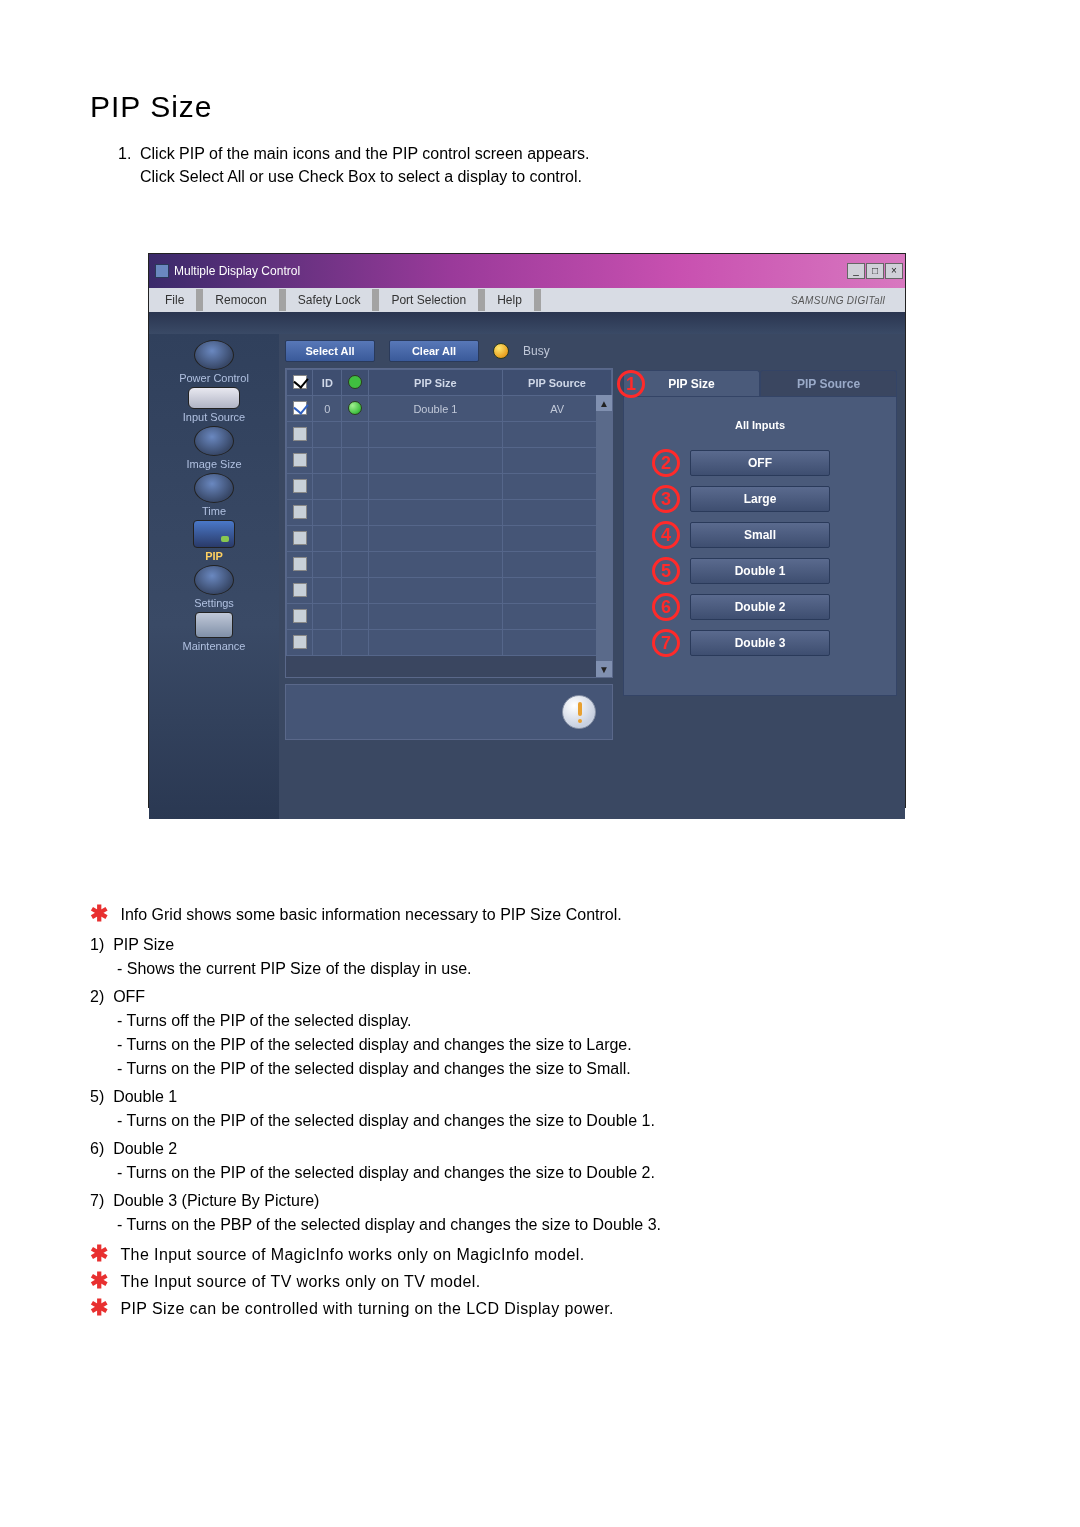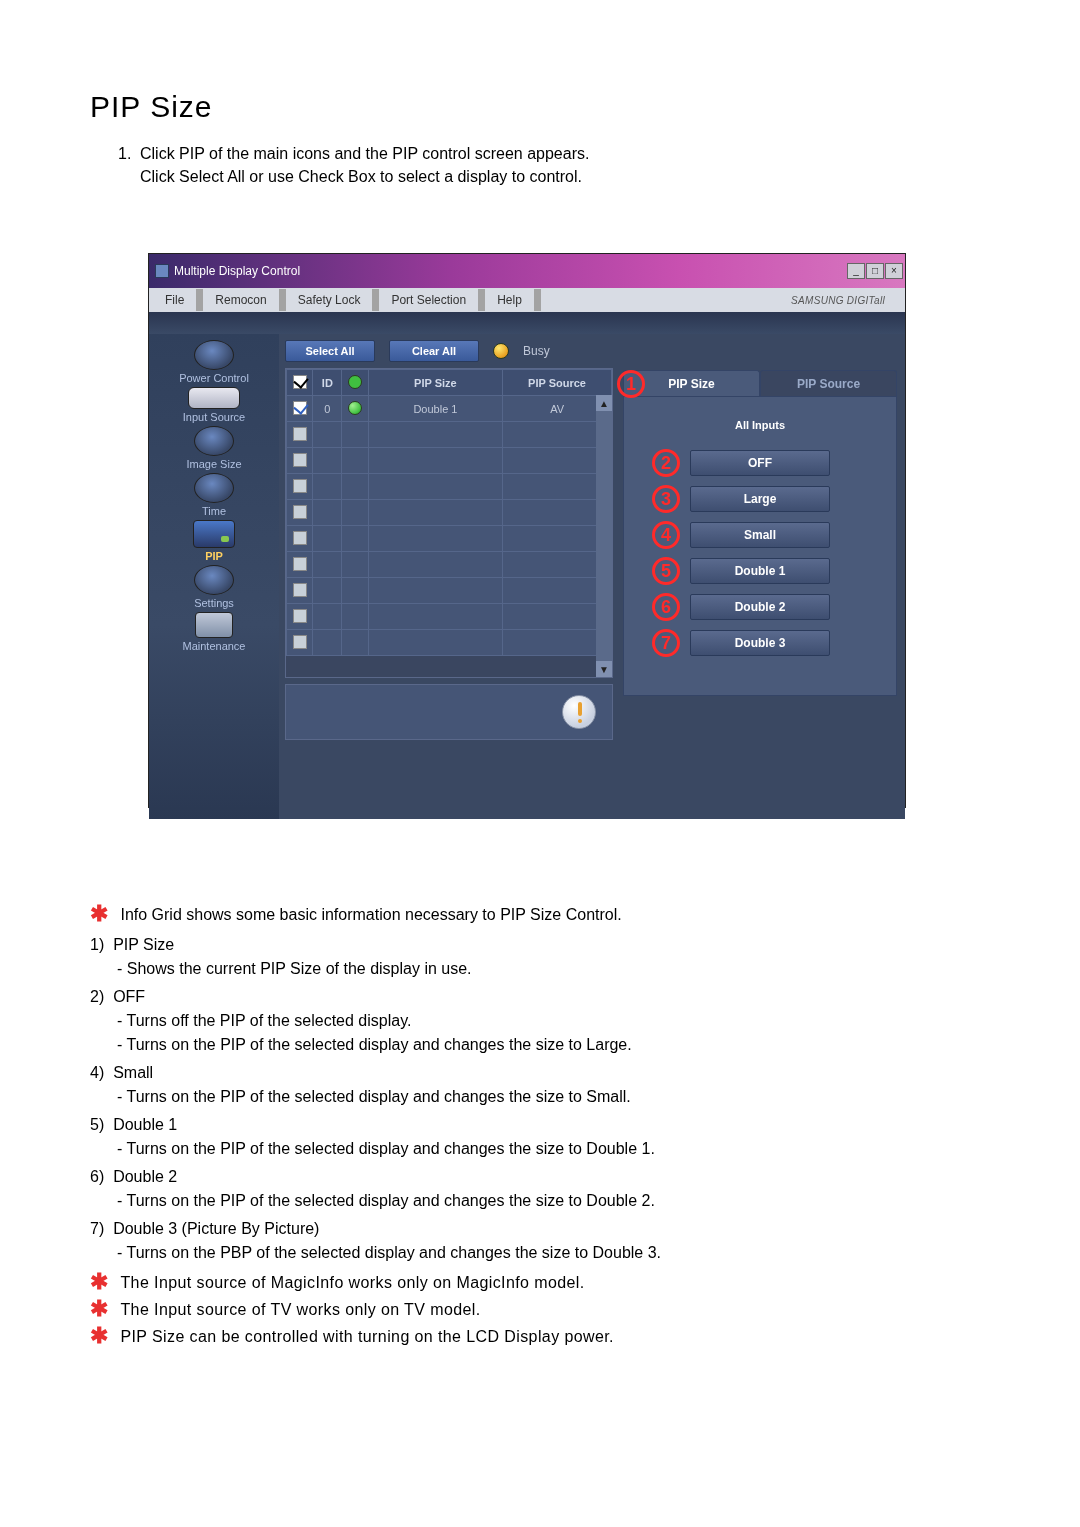--- a/index.html
+++ b/index.html
@@ -461,21 +461,20 @@
 
     <div class="num-block">
       <div class="num-line"><span>1)</span>&nbsp;&nbsp;<span>PIP Size</span></div>
       <div class="desc-line">- Shows the current PIP Size of the display in use.</div>
 
       <div class="num-line"><span>2)</span>&nbsp;&nbsp;<span>OFF</span></div>
       <div class="desc-line">- Turns off the PIP of the selected display.</div>
 
       <div class="desc-line">- Turns on the PIP of the selected display and changes the size to Large.</div>
 
-      <div class="num-line"><span>4)</span>&nbsp;&nbsp;<span>Small</span></div>
       <div class="desc-line">- Turns on the PIP of the selected display and changes the size to Small.</div>
 
       <div class="num-line"><span>5)</span>&nbsp;&nbsp;<span>Double 1</span></div>
       <div class="desc-line">- Turns on the PIP of the selected display and changes the size to Double 1.</div>
 
       <div class="num-line"><span>6)</span>&nbsp;&nbsp;<span>Double 2</span></div>
       <div class="desc-line">- Turns on the PIP of the selected display and changes the size to Double 2.</div>
 
       <div class="num-line"><span>7)</span>&nbsp;&nbsp;<span>Double 3 (Picture By Picture)</span></div>
       <div class="desc-line">- Turns on the PBP of the selected display and changes the size to Double 3.</div>

